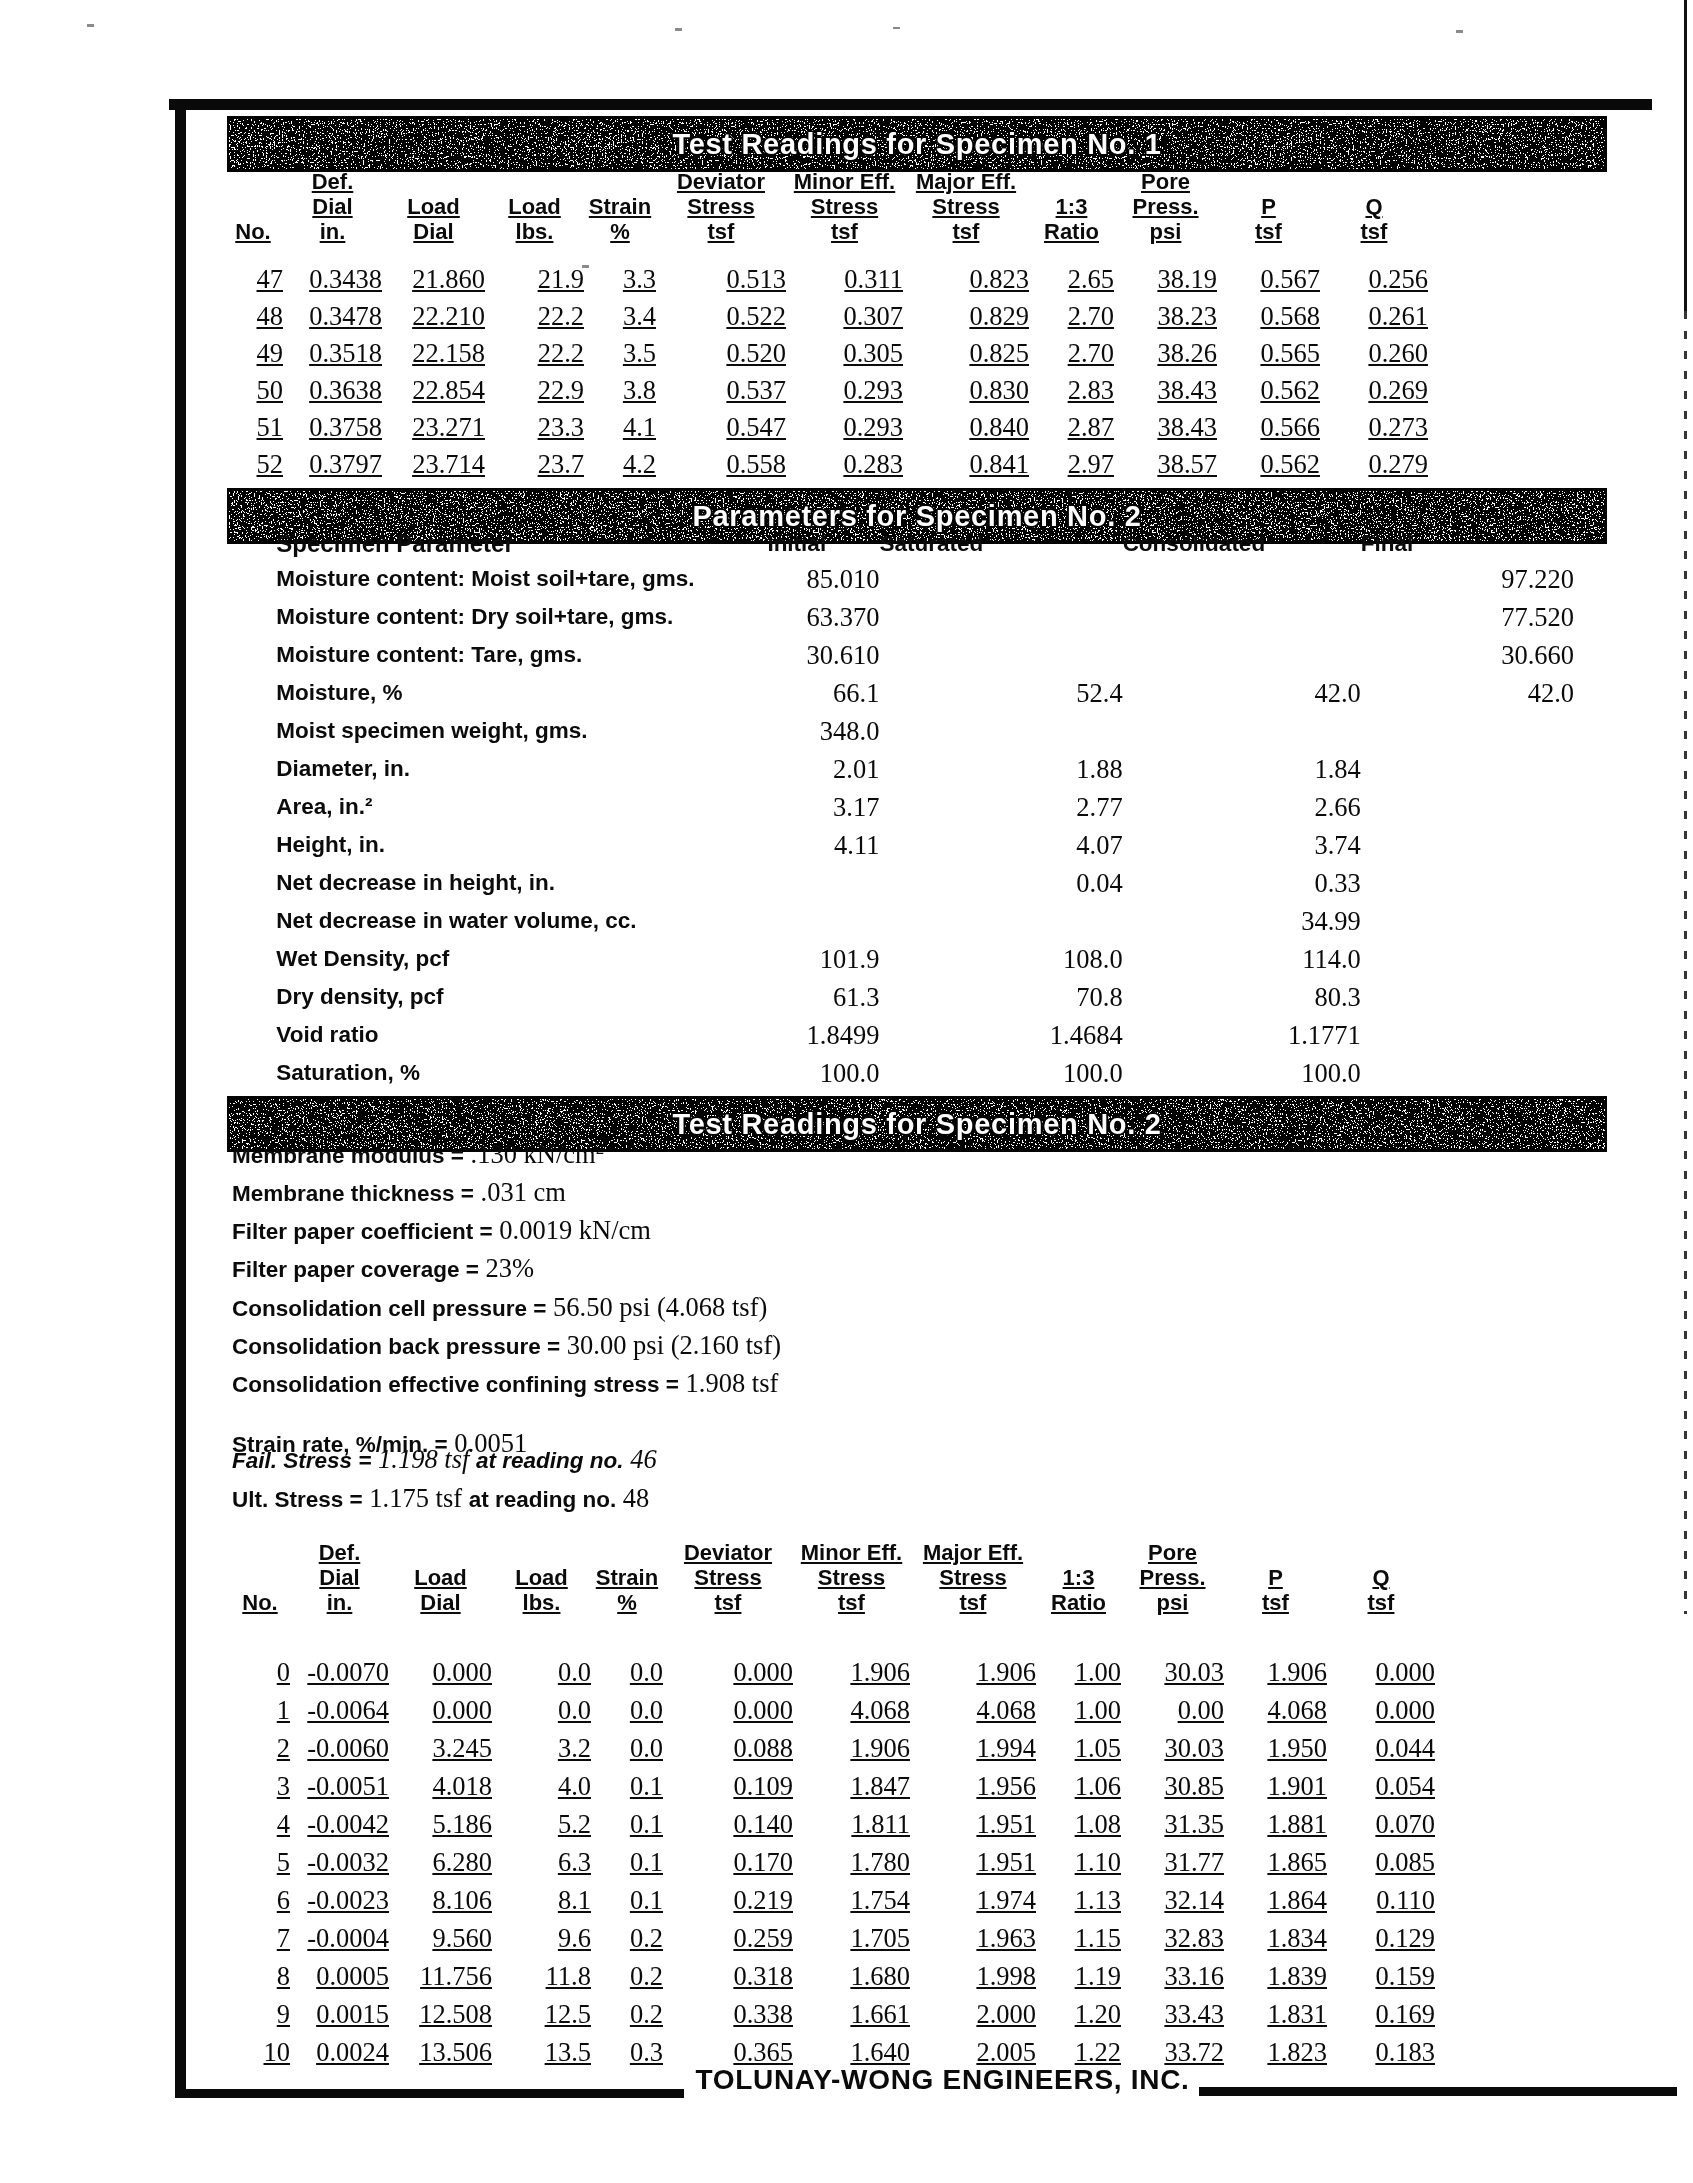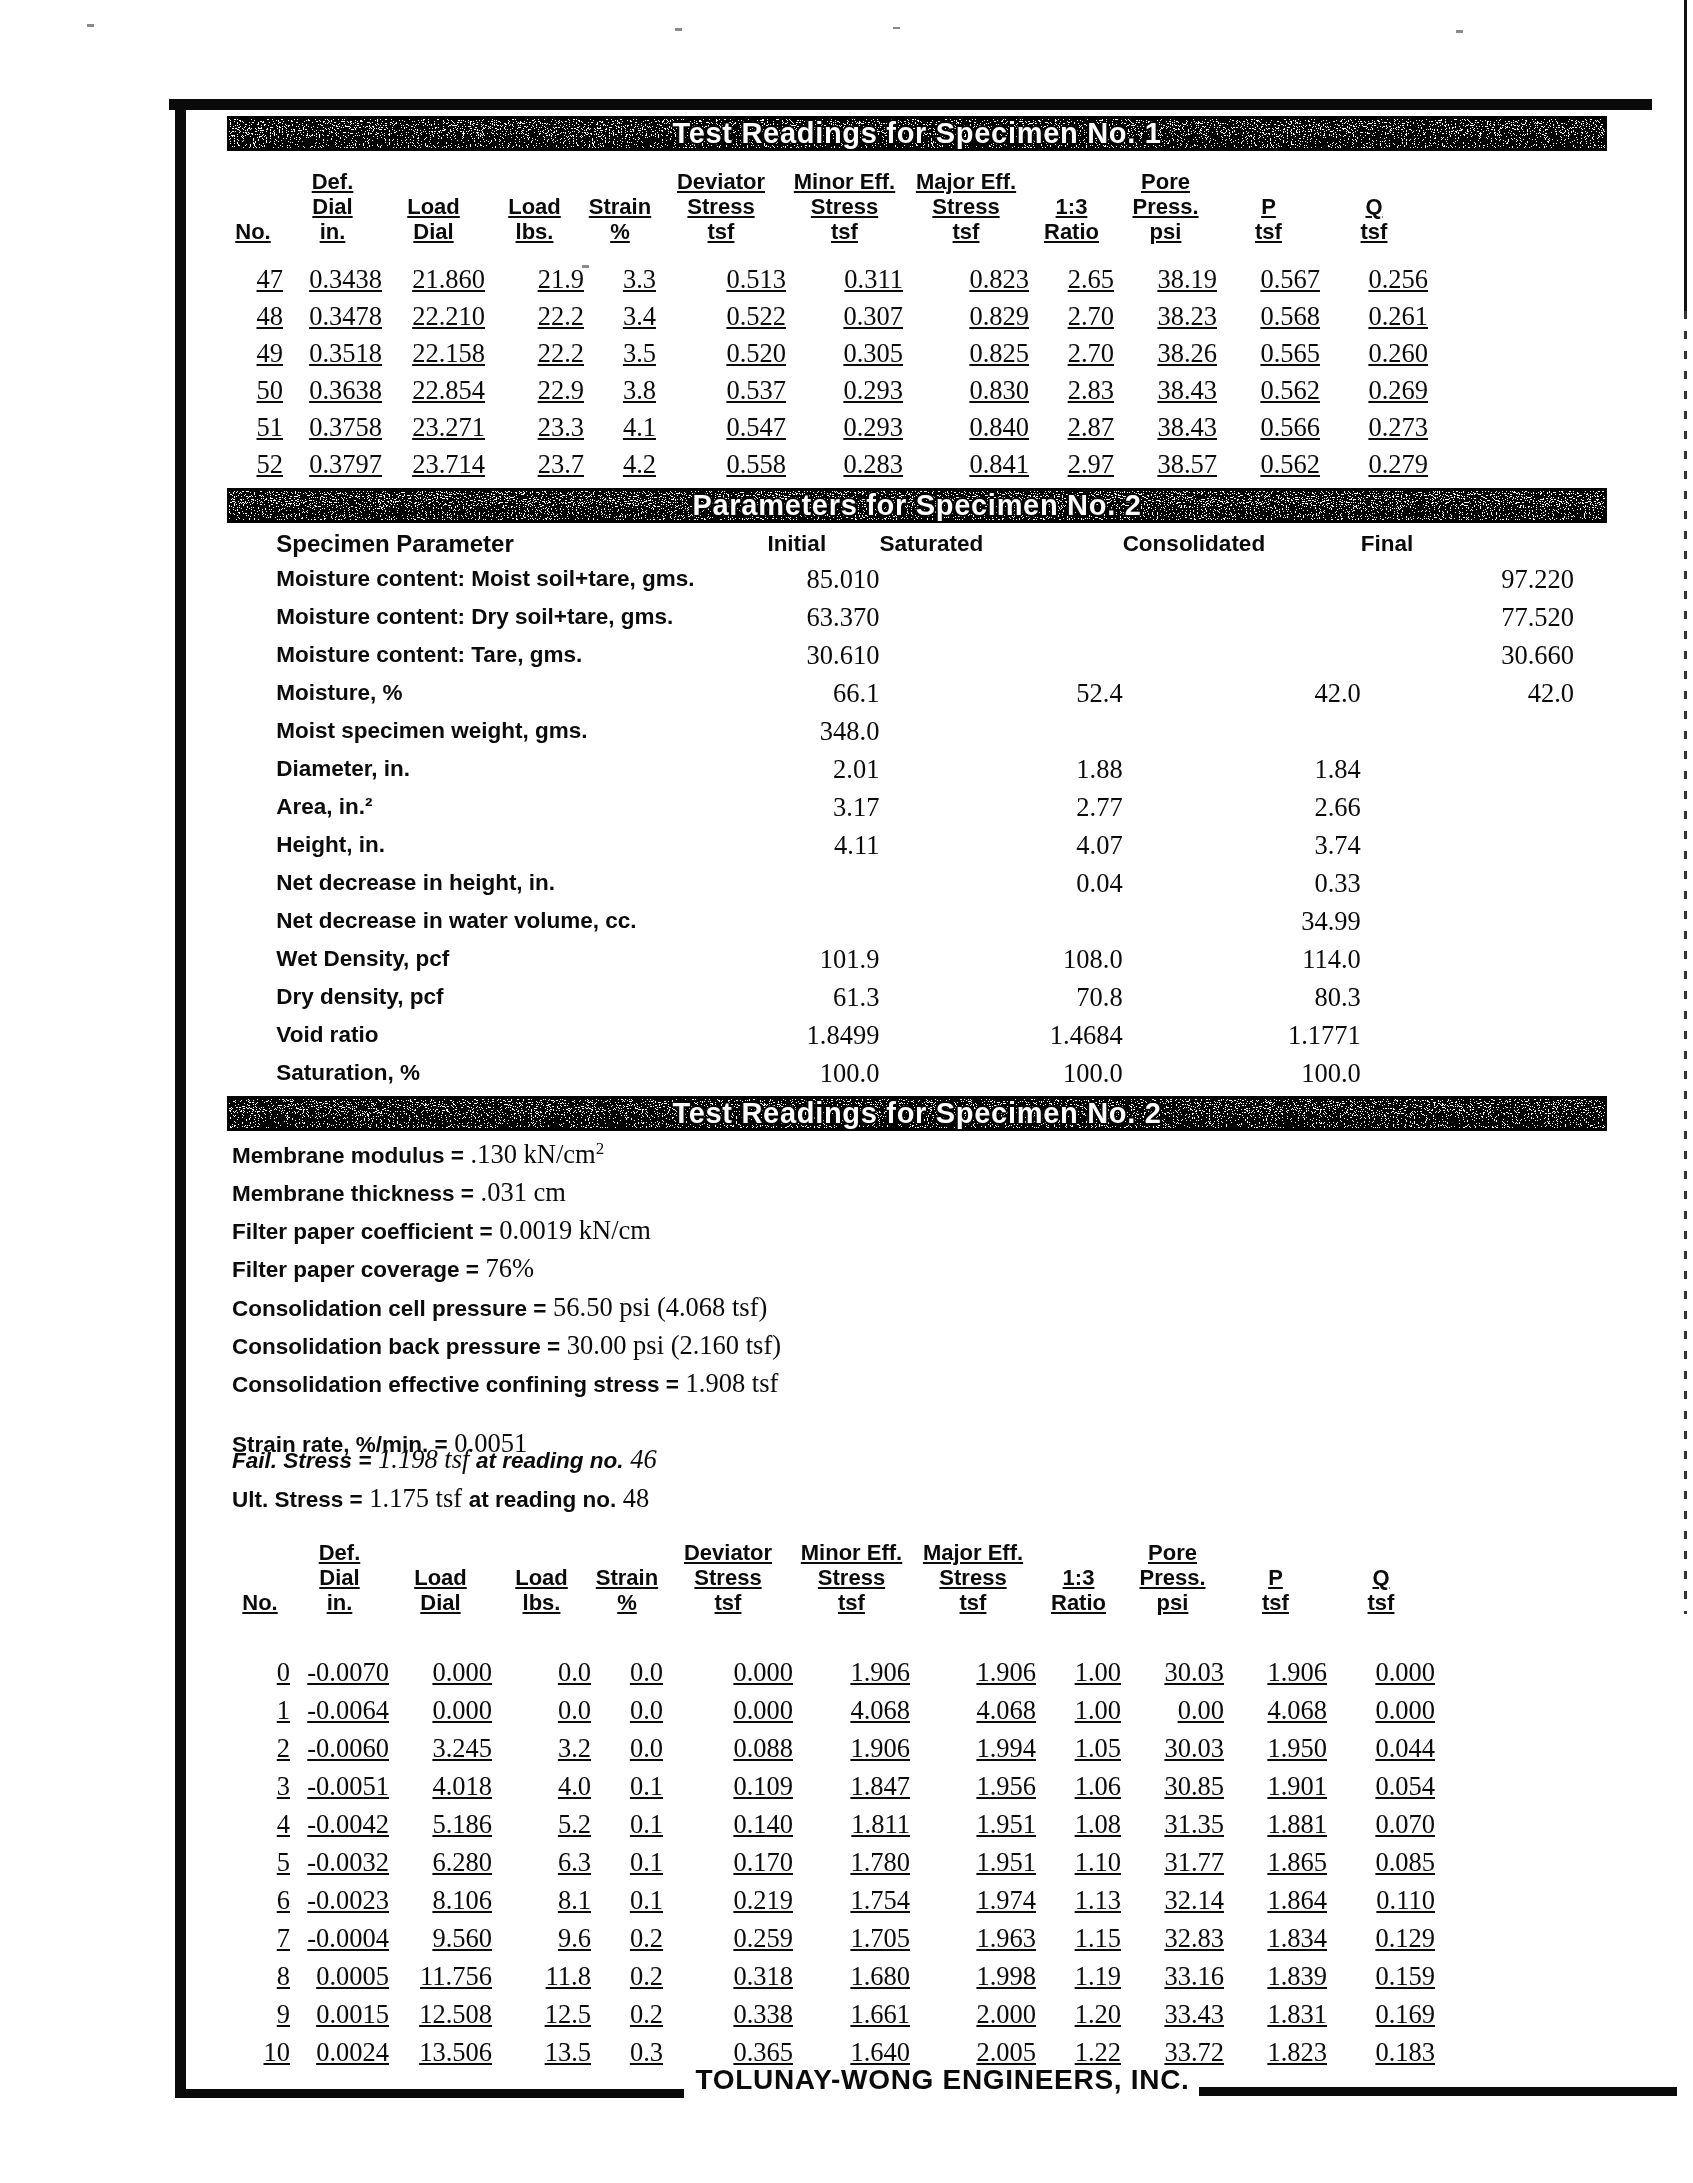--- a/index.html
+++ b/index.html
@@ -15,21 +15,21 @@
   
   .top-bar  { position:absolute; left:169px; top:99px; width:1483px; height:10.6px; background:#0a0a0a; }
   .left-bar { position:absolute; left:175px; top:99px; width:10.6px;  height:1999px; background:#0a0a0a; }
   .scan-line-solid  { position:absolute; left:1684px; top:0; width:2.6px; height:311px; background:#111; }
   .scan-line-dashed { position:absolute; left:1684px; top:311px; width:2.6px; height:1303px;
     background: repeating-linear-gradient(180deg,#111 0 8px, transparent 8px 20px); opacity:.85; }
   .speck { position:absolute; width:6.6px; height:2.6px; background:#8a8a8a; }
 
   
   .banner {
-    position:absolute; left:227px; width:1380px; height:35px;
+    position:absolute; left:227px; width:1380px; height:56px;
     background:#0c4a6e; border:2.6px solid #000; border-top-width:3.3px; border-bottom-width:3.3px;
   }
   .banner svg { position:absolute; left:0; top:0; width:100%; height:100%; }
   .banner-title {
     position:absolute; left:0; top:0; width:100%; height:100%;
     display:flex; align-items:center; justify-content:center;
     color:#fff; font-weight:bold; font-size:29px; letter-spacing:0.7px;
     text-shadow:-2px 0 0 #000, 2px 0 0 #000, 0 -2px 0 #000, 0 2px 0 #000,
                 -1.3px -1.3px 0 #000, 1.3px 1.3px 0 #000, -1.3px 1.3px 0 #000, 1.3px -1.3px 0 #000;
   }
@@ -404,21 +404,21 @@
       </filter>
       <rect x="0" y="0" width="100%" height="100%" filter="url(#bn3)"></rect>
     </svg>
     <div class="banner-title">Test Readings for Specimen No. 2</div>
   </div>
 
   <div id="info-lines">
       <div class="info-line" style="top: 1138px;"><span class="il-label">Membrane modulus =</span><span class="il-value"> .130 kN/cm</span><span class="il-sup">2</span></div>
       <div class="info-line" style="top: 1176px;"><span class="il-label">Membrane thickness =</span><span class="il-value"> .031 cm</span></div>
       <div class="info-line" style="top: 1214px;"><span class="il-label">Filter paper coefficient =</span><span class="il-value"> 0.0019 kN/cm</span></div>
-      <div class="info-line" style="top: 1252px;"><span class="il-label">Filter paper coverage =</span><span class="il-value"> 76%</span></div>
+      <div class="info-line" style="top: 1252px;"><span class="il-label">Filter paper coverage =</span><span class="il-value"> 23%</span></div>
       <div class="info-line" style="top: 1291px;"><span class="il-label">Consolidation cell pressure =</span><span class="il-value"> 56.50 psi (4.068 tsf)</span></div>
       <div class="info-line" style="top: 1329px;"><span class="il-label">Consolidation back pressure =</span><span class="il-value"> 30.00 psi (2.160 tsf)</span></div>
       <div class="info-line" style="top: 1367px;"><span class="il-label">Consolidation effective confining stress =</span><span class="il-value"> 1.908 tsf</span></div>
       <div class="info-line" style="top: 1405px; margin-top: 22px;"><span class="il-label">Strain rate, %/min. =</span><span class="il-value"> 0.0051</span></div>
       <div class="info-line" style="top: 1443px; font-style: italic;"><span class="il-label">Fail. Stress =</span><span class="il-value"> 1.198 tsf </span><span class="il-label">at reading no.</span><span class="il-value"> 46</span></div>
       <div class="info-line" style="top: 1482px;"><span class="il-label">Ult. Stress =</span><span class="il-value"> 1.175 tsf </span><span class="il-label">at reading no.</span><span class="il-value"> 48</span></div>
     </div>
 
   <table id="table2" class="readings" style="left:230px; top:1540px;">
     <colgroup>

